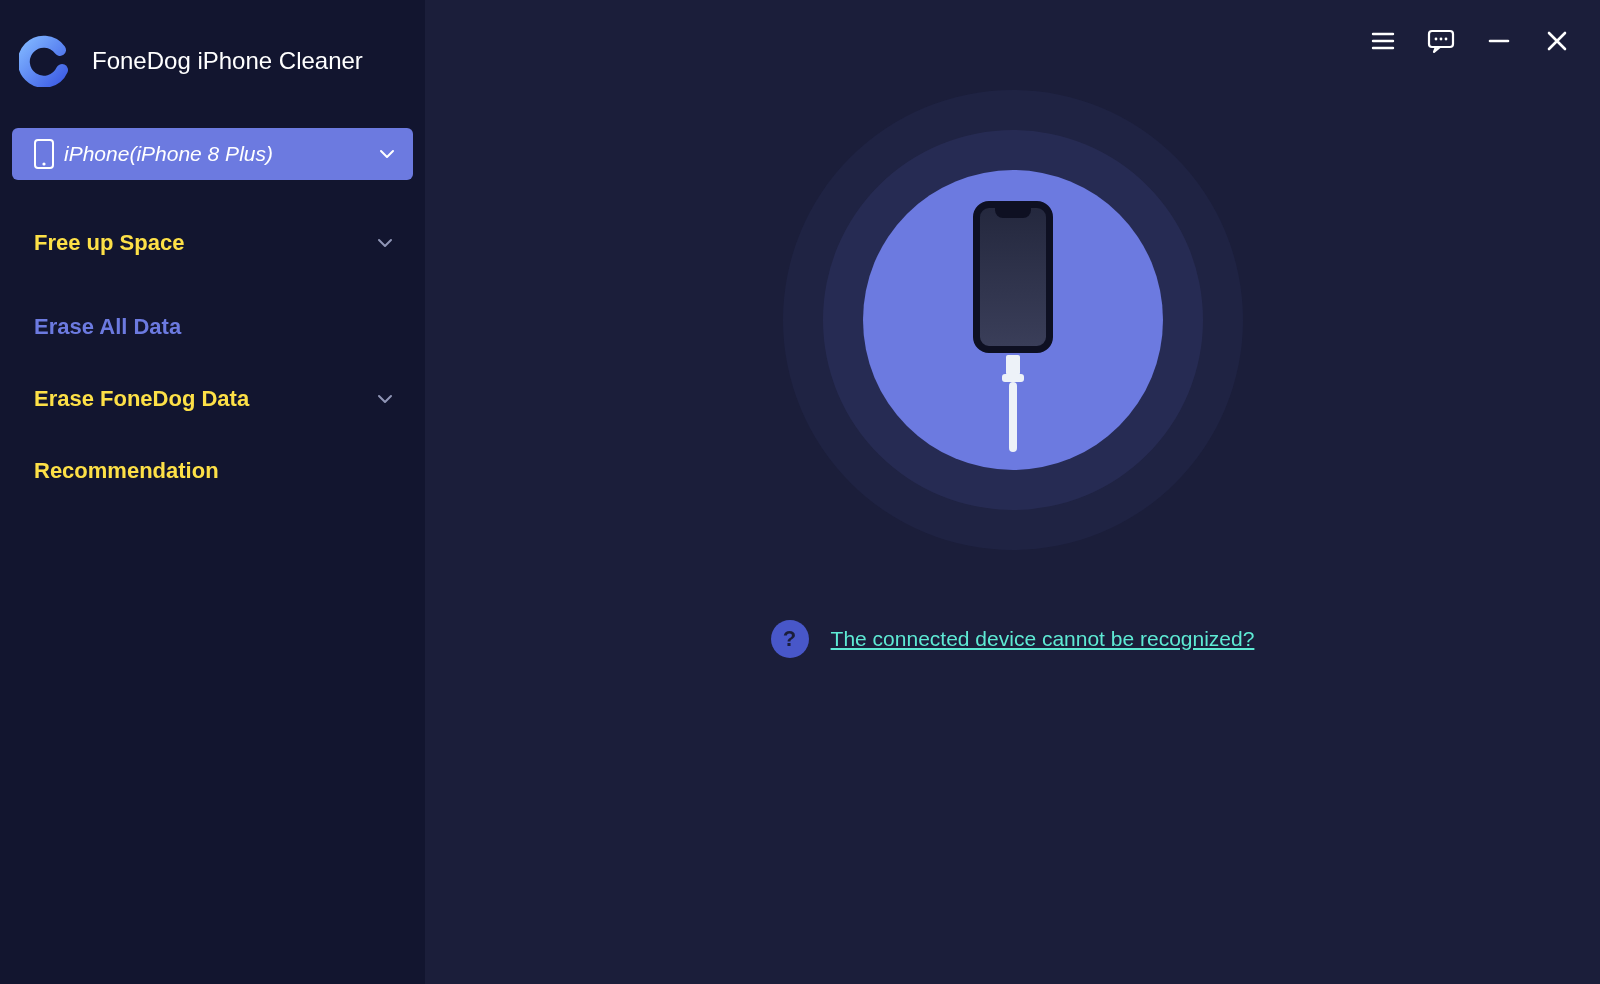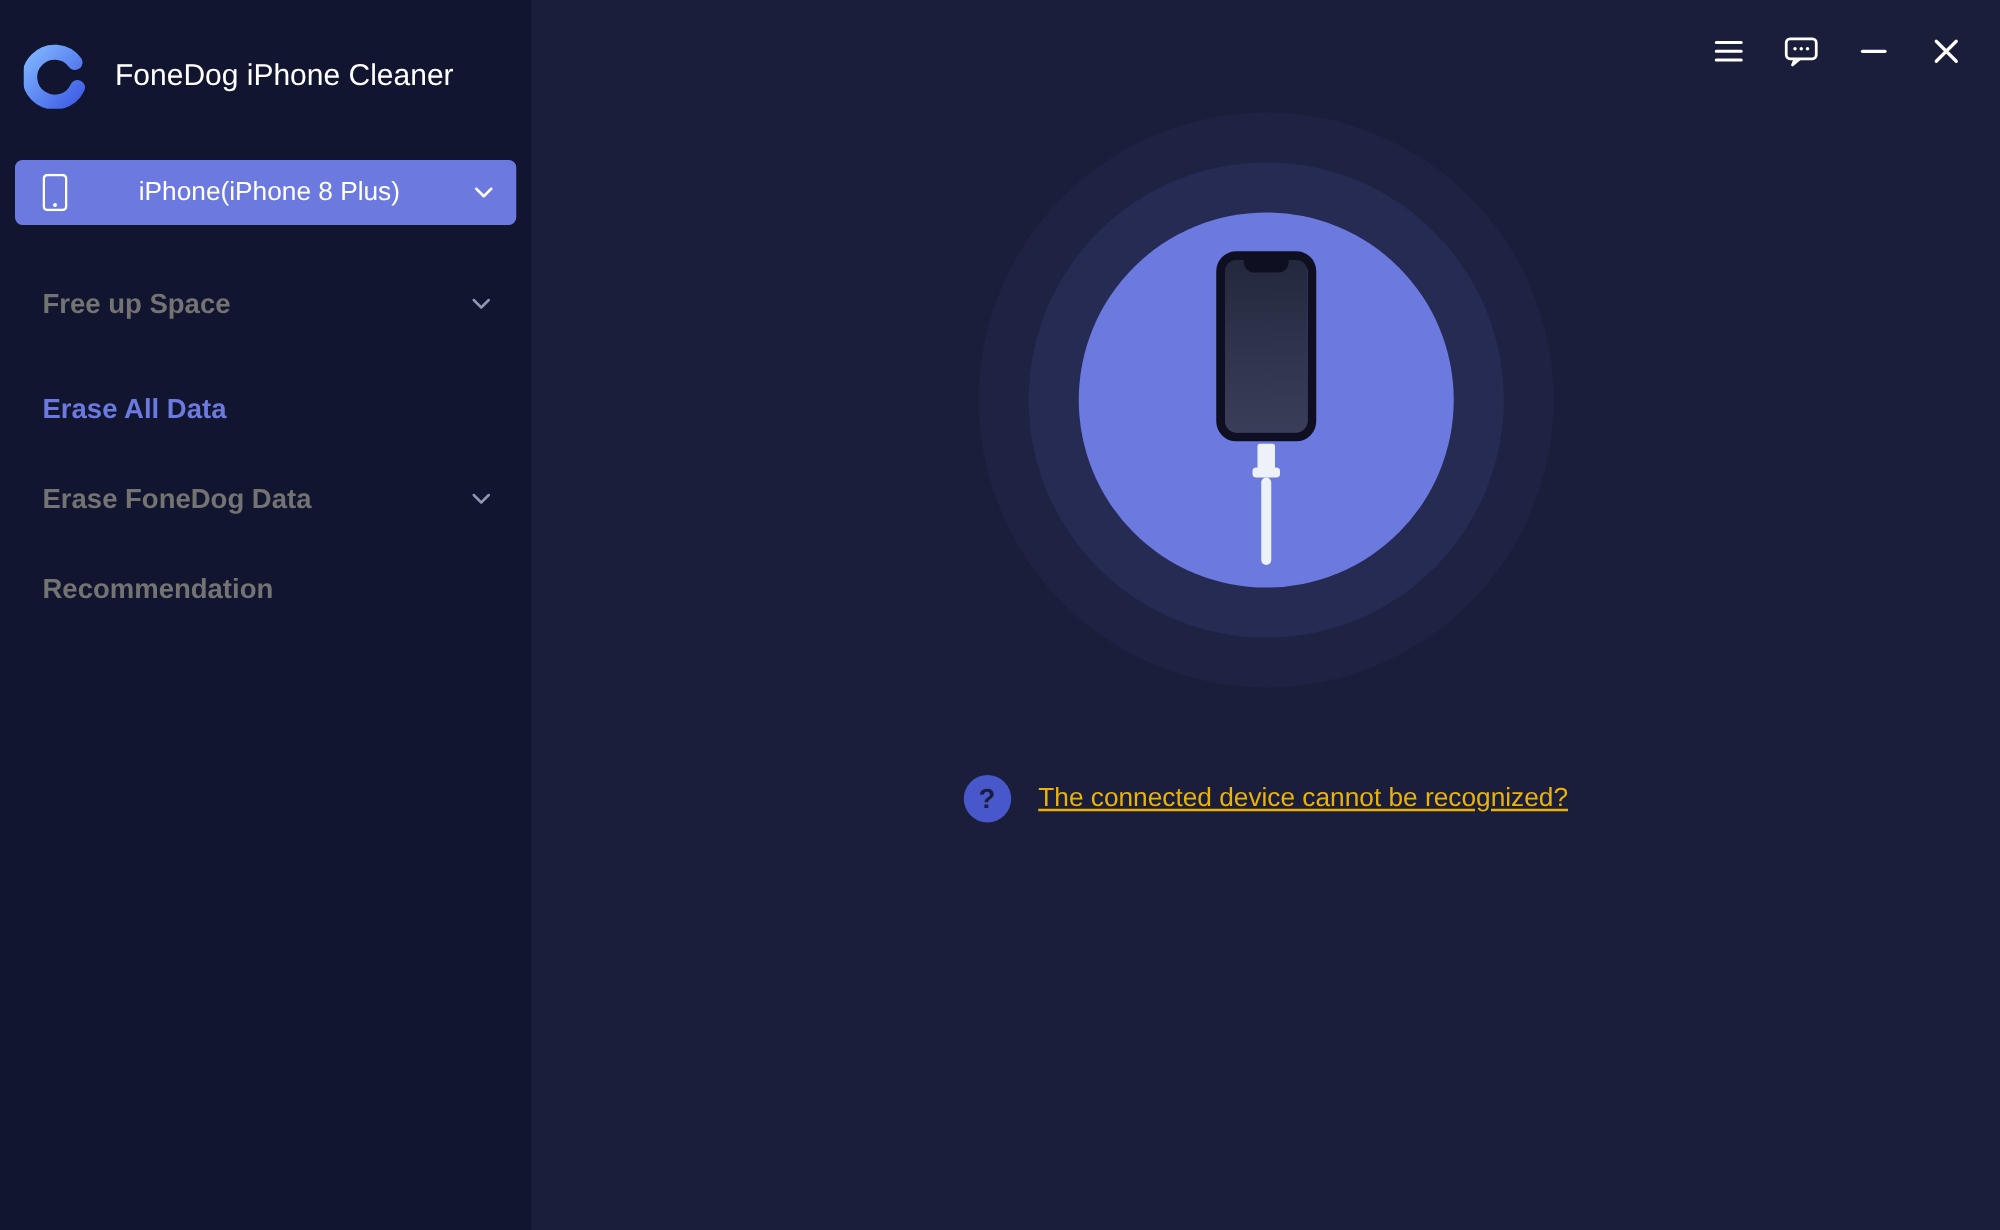--- a/index.html
+++ b/index.html
@@ -49,41 +49,41 @@
     display: flex;
     align-items: center;
     padding: 0 16px 0 22px;
     gap: 10px;
     cursor: pointer;
   }
   .device-phone-icon svg { display:block; }
   .device-label {
     flex: 1;
     font-size: 21px;
-    color: #ffffff;
-    text-align: center;
+    font-style: italic;
+    color: #ffffff;
   }
   .chevron { display:flex; align-items:center; }
   .nav {
     display: flex;
     flex-direction: column;
     gap: 30px;
     padding: 18px 0 0 0;
   }
   .nav-item {
     display: flex;
     align-items: center;
     padding: 8px 30px 8px 34px;
     cursor: pointer;
   }
   .nav-label {
     flex: 1;
     font-size: 22px;
     font-weight: 700;
-    color: #737373;
+    color: #fde047;
   }
   .nav-item.active .nav-label { color: #6c7ae0; margin-top: 12px; }
 
   .main {
     flex: 1;
     position: relative;
     display: flex;
     flex-direction: column;
     align-items: center;
   }
@@ -167,21 +167,21 @@
   .qmark {
     width:38px; height:38px;
     border-radius:50%;
     background:#4857c9;
     display:flex; align-items:center; justify-content:center;
     font-size:22px; font-weight:700;
     color:#1b1e3a;
     cursor:pointer;
   }
   .help-link {
-    color:#eab308;
+    color:#5eead4;
     font-size:21px;
     text-decoration: underline;
     cursor:pointer;
   }
 </style>
 </head>
 <body>
 
 <div class="app">
 

